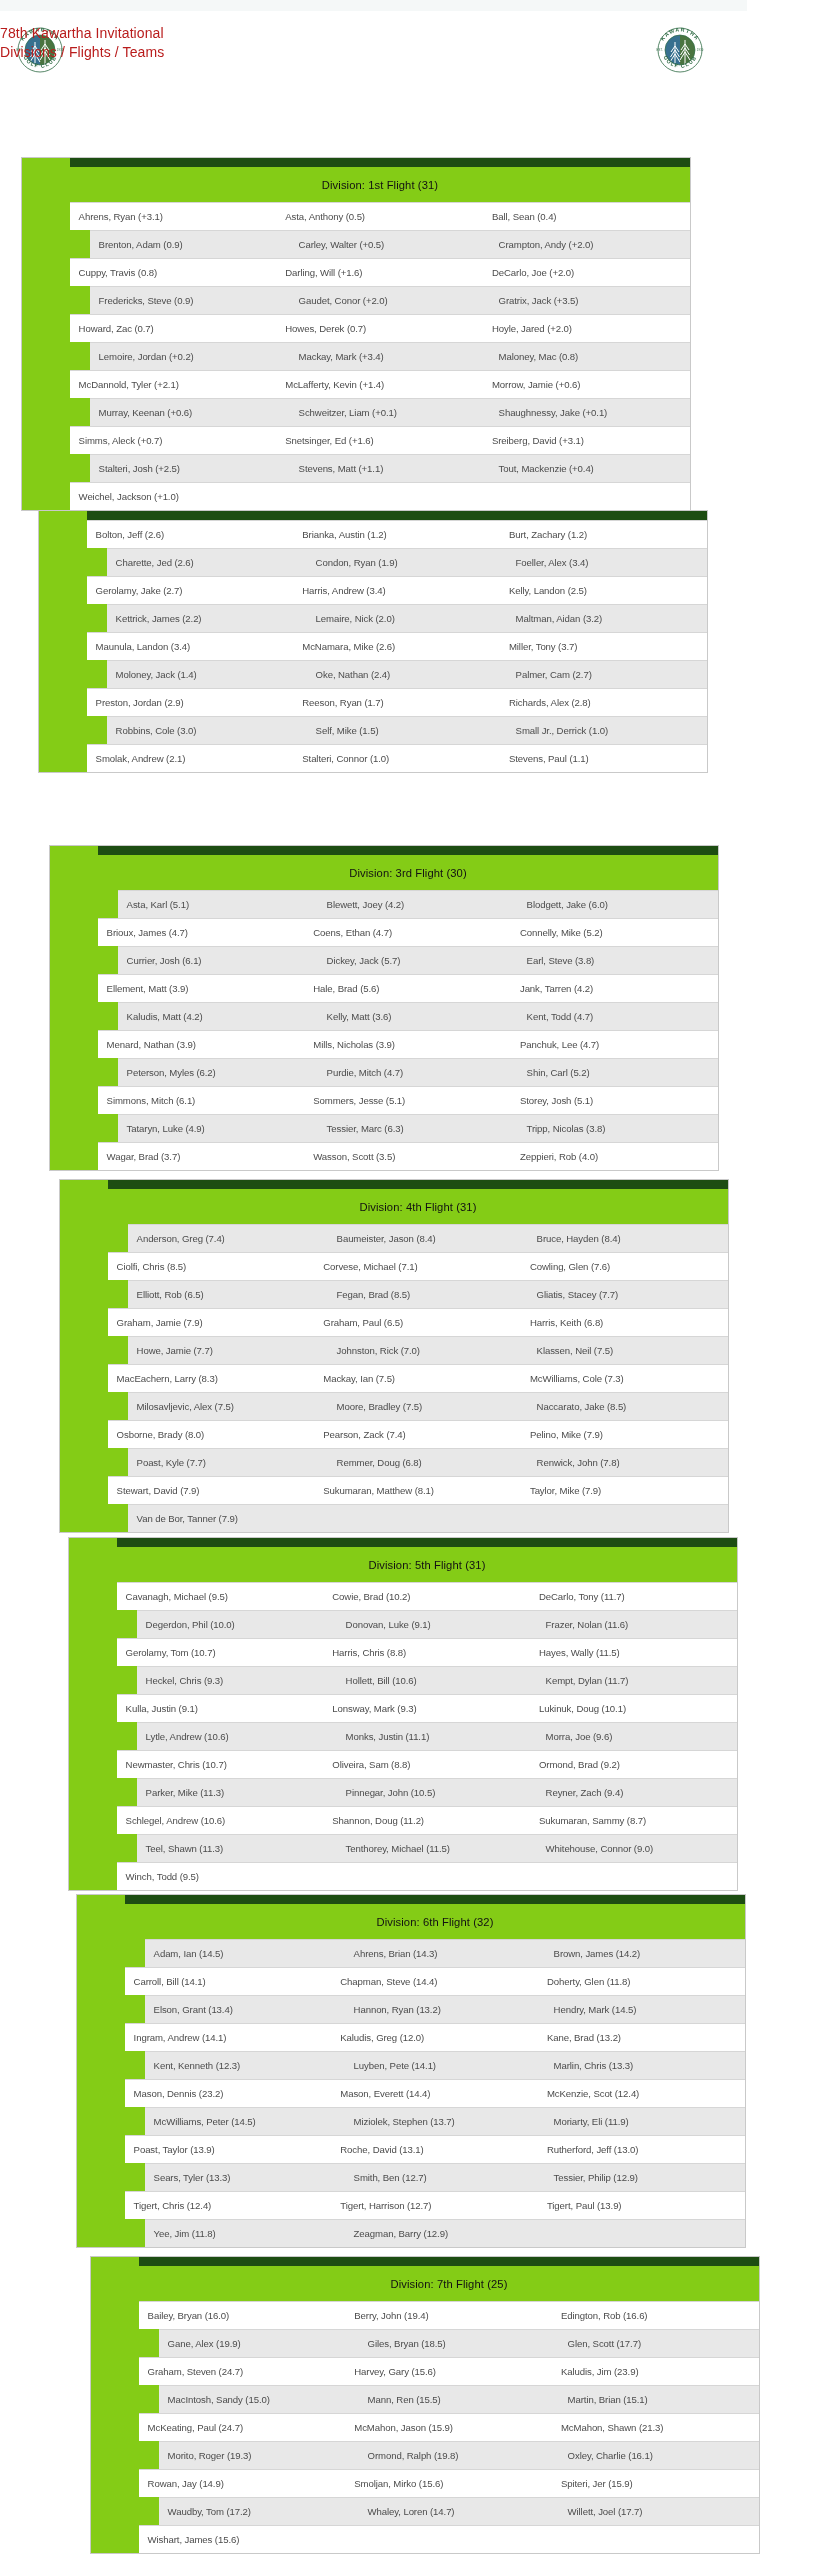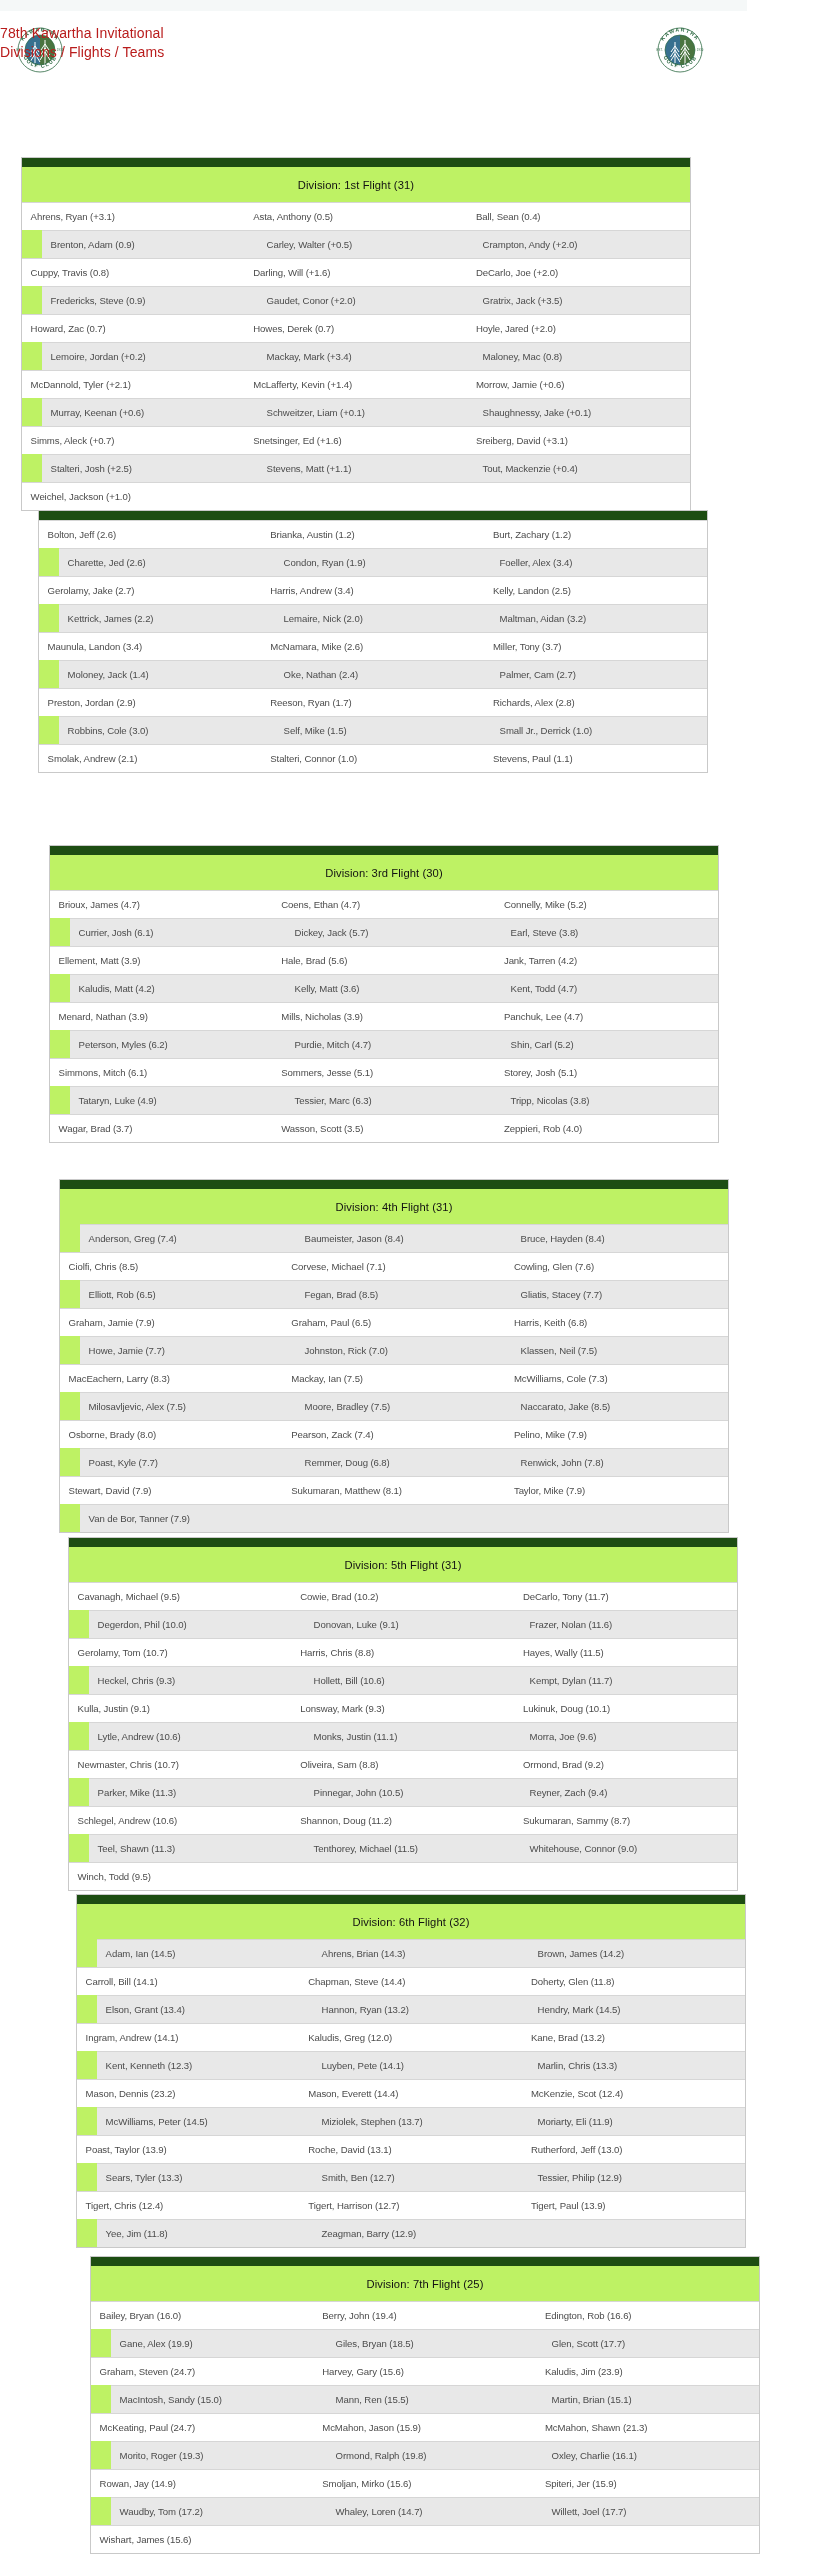--- a/index.html
+++ b/index.html
@@ -22,23 +22,24 @@
     color:#b91c1c;
     font-size:14px;line-height:1.38;letter-spacing:0.1px;
   }
   .club-logo{position:absolute;top:24px;width:50px;height:50px;}
   .club-logo.left{left:14.5px;}
   .club-logo.right{left:655px;}
   
   .division{
     position:absolute;
     width:670px;
-    background:#bef264;
+    background:#84cc16;
     border:0.7px solid #c9c9c9;
     box-sizing:border-box;
+    padding-left:48px;
   }
   .d1{left:21px;top:157px}
   .d2{left:38px;top:510px}
   .d3{left:49px;top:845px}
   .d4{left:59px;top:1179px}
   .d5{left:68px;top:1537px}
   .d6{left:76px;top:1894px}
   .d7{left:90px;top:2256px}
   .division .bar{
     height:8.6px;
@@ -252,20 +253,25 @@
             <div class="t-cell">Smolak, Andrew (2.1)</div>
             <div class="t-cell">Stalteri, Connor (1.0)</div>
             <div class="t-cell">Stevens, Paul (1.1)</div>
           </div>
         </div>
   </section>
       <section class="division d3">
     <div class="bar"></div>
     <div class="division-title">Division: 3rd Flight (30)</div>
     <div>
+          <div class="t-row shaded">
+            <div class="t-cell">Asta, Karl (5.1)</div>
+            <div class="t-cell">Blewett, Joey (4.2)</div>
+            <div class="t-cell">Blodgett, Jake (6.0)</div>
+          </div>
           <div class="t-row">
             <div class="t-cell">Brioux, James (4.7)</div>
             <div class="t-cell">Coens, Ethan (4.7)</div>
             <div class="t-cell">Connelly, Mike (5.2)</div>
           </div>
           <div class="t-row shaded">
             <div class="t-cell">Currier, Josh (6.1)</div>
             <div class="t-cell">Dickey, Jack (5.7)</div>
             <div class="t-cell">Earl, Steve (3.8)</div>
           </div>

